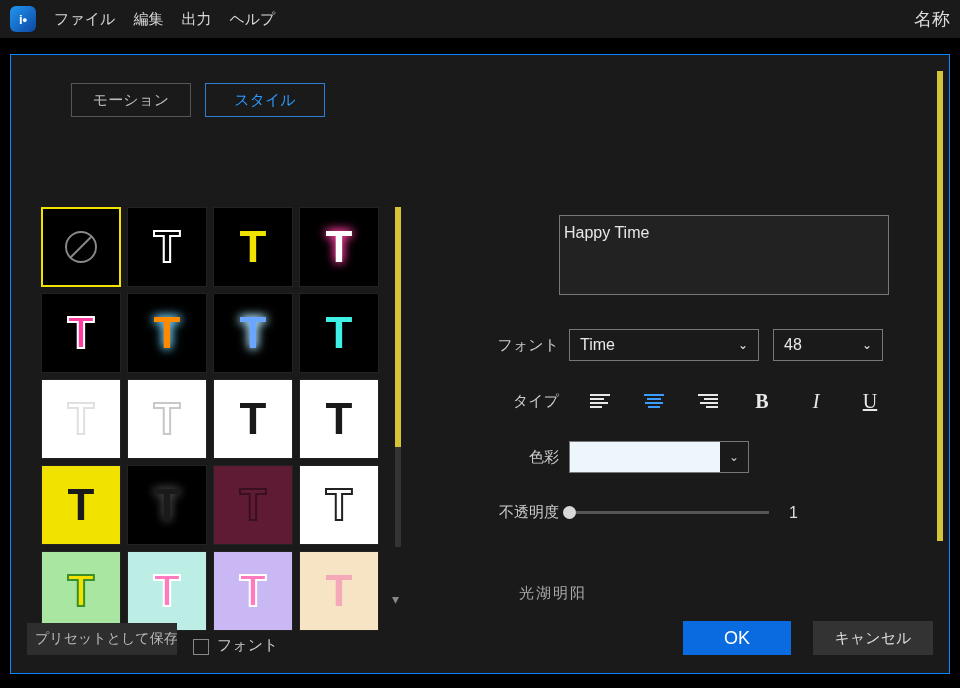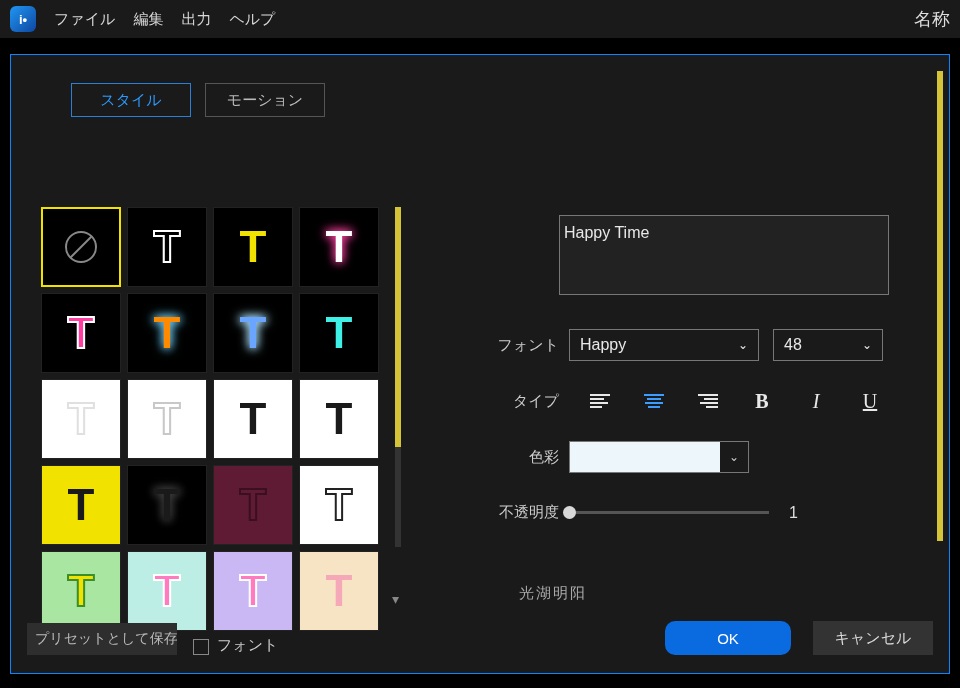--- a/index.html
+++ b/index.html
@@ -40,21 +40,21 @@
   .color-sel { width:180px; height:32px; border:1px solid #777; display:flex; cursor:pointer; }
   .color-swatch { flex:1; background:#edf6fb; }
   .color-chev { width:28px; background:#1a1a1a; display:flex;align-items:center;justify-content:center; }
   .slider { width:200px; height:3px; background:#555; position:relative; }
   .slider .knob { position:absolute; left:-6px; top:-5px; width:13px;height:13px;border-radius:50%;background:#d8d8d8; }
   .slider-val { margin-left:20px; font-size:16px; color:#ddd; }
   .bottom { position:absolute; bottom:18px; left:16px; right:16px; display:flex; align-items:flex-end; }
   .preset-btn { width:150px; height:32px; background:#2e2e2e; color:#bbb; font-size:14px; display:flex;align-items:center;padding-left:8px; cursor:pointer; overflow:hidden;white-space:nowrap; }
   .chk { width:16px;height:16px;border:1px solid #888; margin:0 8px 0 16px; cursor:pointer; }
   .chk-lbl { font-size:15px; color:#ccc; }
-  .ok-btn { width:126px;height:34px; background:#0a6ae0; color:#fff; font-size:15px; display:flex;align-items:center;justify-content:center; cursor:pointer; margin-left:auto;border-radius:10px; }
+  .ok-btn { width:108px;height:34px; background:#0a6ae0; color:#fff; font-size:18px; display:flex;align-items:center;justify-content:center; cursor:pointer; margin-left:auto; }
   .cancel-btn { width:120px;height:34px; background:#333; color:#ddd; font-size:15px; display:flex;align-items:center;justify-content:center; cursor:pointer; margin-left:22px; }
   .chev { font-size:12px; }
   .rscroll { position:absolute; top:16px; right:6px; width:6px; height:560px; background:transparent; }
   .rscroll .rthumb { position:absolute; top:0; width:6px; height:470px; background:#d6c438; }
   .cutoff { position:absolute; bottom:70px; left:508px; font-size:15px; color:#aaa; letter-spacing:2px;}
 </style>
 </head>
 <body>
 
 <div class="menubar">
@@ -62,22 +62,22 @@
   <div class="mitem">ファイル</div>
   <div class="mitem">編集</div>
   <div class="mitem">出力</div>
   <div class="mitem">ヘルプ</div>
   <div class="title-right">名称</div>
 </div>
 
 <div class="panel">
 
   <div class="tabs">
+    <div class="tab inactive">モーション</div>
     <div class="tab active">スタイル</div>
-    <div class="tab inactive">モーション</div>
   </div>
 
   <div class="grid" id="swatch-grid">
       <div class="sw sel" style="background: rgb(0, 0, 0);">
         <svg width="40" height="40">
           <circle cx="20" cy="20" r="15" fill="none" stroke="#888" stroke-width="2"></circle>
           <line x1="9" y1="31" x2="31" y2="9" stroke="#888" stroke-width="2"></line>
         </svg>
       </div>
       <div class="sw" style="background: rgb(0, 0, 0);">
@@ -143,21 +143,21 @@
     <div class="thumb"></div>
     <div class="arrow-down">▾</div>
   </div>
 
   <div class="right">
     <textarea class="text-input" style="">Happy Time</textarea>
 
     <div class="row">
       <div class="lbl">フォント</div>
       <div class="select font-sel">
-        <span>Happy</span>
+        <span>Time</span>
         <span class="chev">⌄</span>
       </div>
       <div class="select size-sel">
         <span>48</span>
         <span class="chev">⌄</span>
       </div>
     </div>
 
     <div class="type-row">
       <div class="lbl">タイプ</div>

